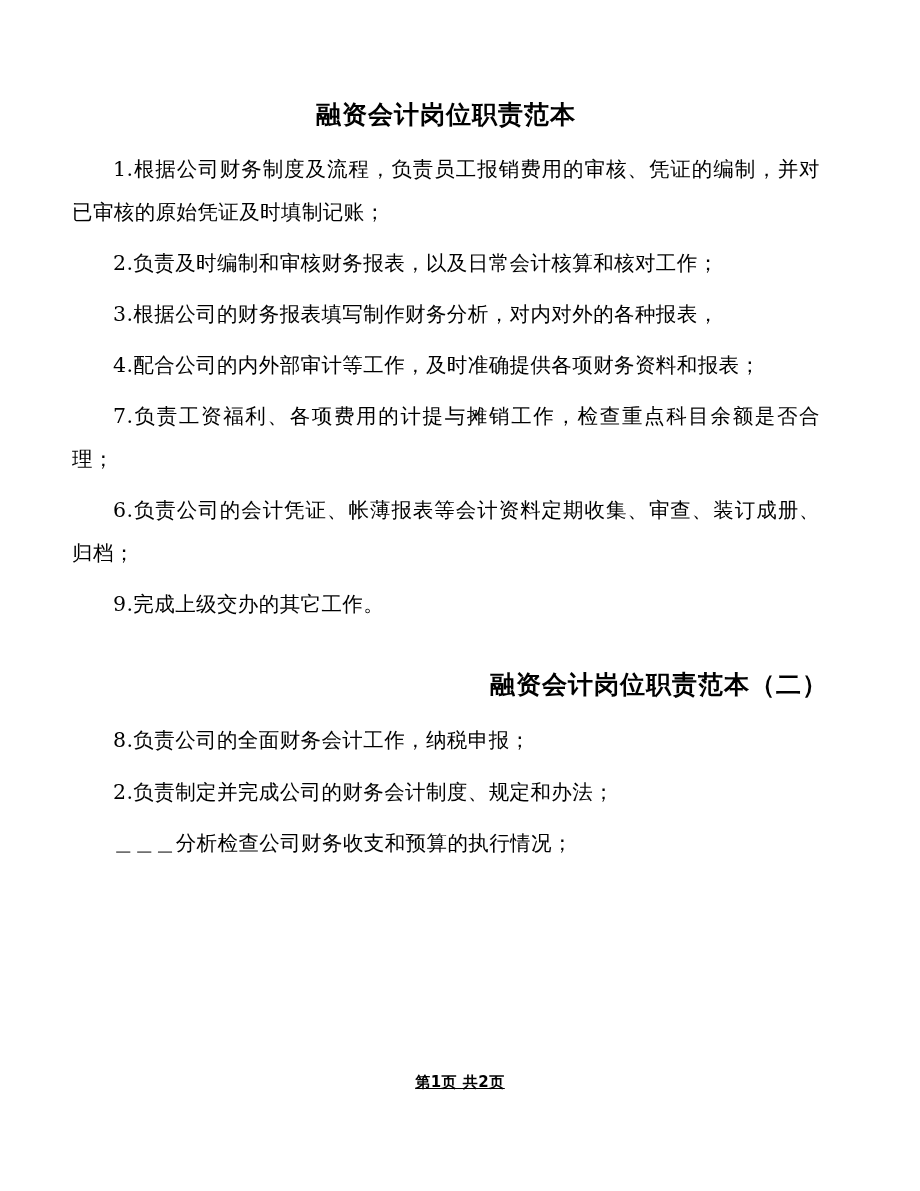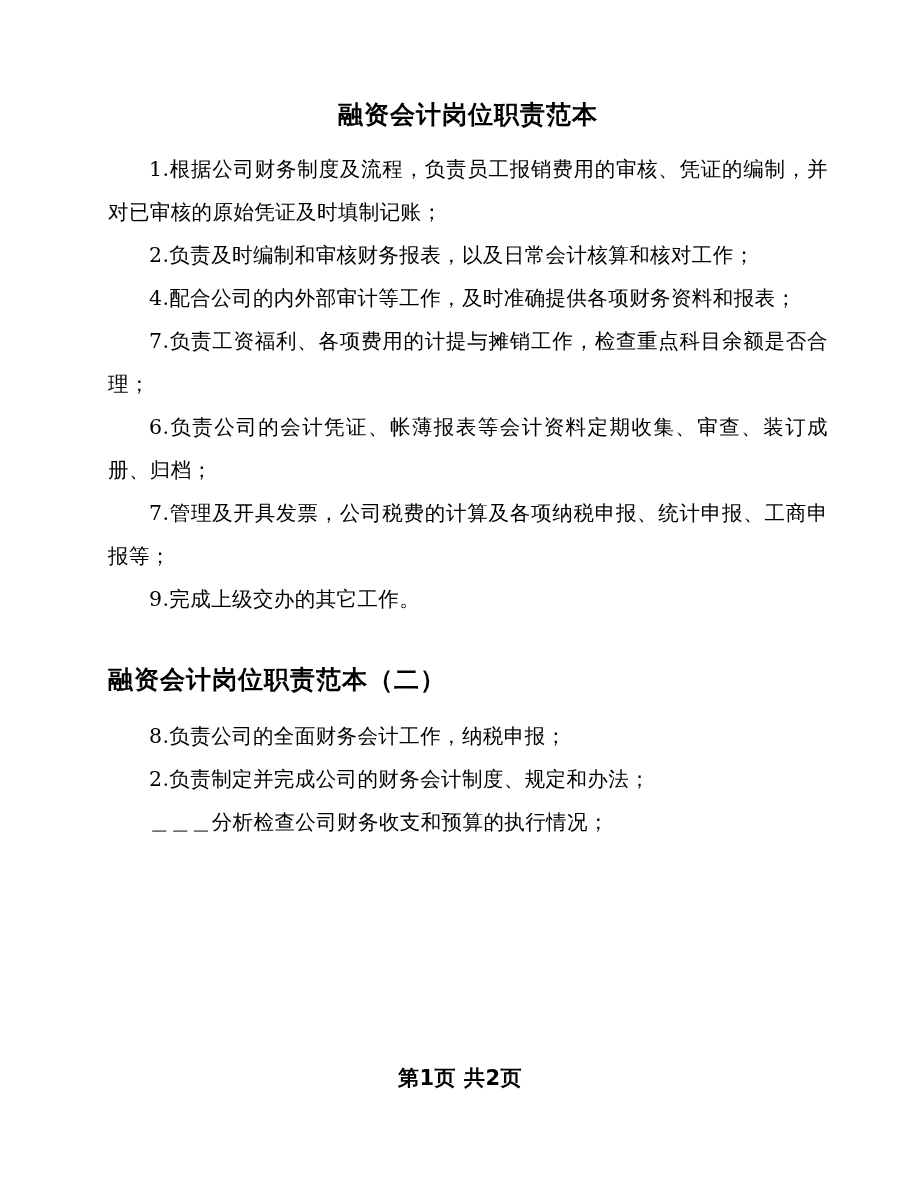--- a/index.html
+++ b/index.html
@@ -12,74 +12,75 @@
     height: 1191px;
     font-family: "DejaVu Serif", "Liberation Serif", serif;
     color: #000000;
     position: relative;
     overflow: hidden;
   }
   .page {
     width: 920px;
     height: 1136px;
     box-sizing: border-box;
-    padding: 96px 92px 0 108px;
+    padding: 96px 92px 0 64px;
     position: relative;
   }
   .doc-title {
     text-align: center;
     font-size: 25px;
     font-weight: bold;
     letter-spacing: 1px;
     margin: 0 0 14px 0;
     line-height: 1.5;
     font-family: "DejaVu Sans", "Liberation Sans", sans-serif;
   }
   .section-title {
-    text-align: left;
+    text-align: right;
     font-size: 25px;
     font-weight: bold;
     letter-spacing: 1px;
     margin: 40px 0 16px 0;
     line-height: 1.5;
     font-family: "DejaVu Sans", "Liberation Sans", sans-serif;
   }
   .para {
     font-size: 20.5px;
     line-height: 2.1;
     text-indent: 2em;
-    margin: 0;
+    margin: 8px;
     text-align: justify;
     letter-spacing: 0.4px;
   }
   .footer {
     position: absolute;
     left: 0;
     right: 0;
     bottom: 44px;
     text-align: center;
-    font-size: 21px;
+    font-size: 15px;
     font-family: "DejaVu Sans", "Liberation Sans", sans-serif;
     font-weight: bold;
     letter-spacing: 0.5px;
+    text-decoration: underline;
   }
 </style>
 </head>
 <body>
 
 <div class="page">
 
   <h1 class="doc-title">融资会计岗位职责范本</h1>
 
   <p class="para">1.根据公司财务制度及流程，负责员工报销费用的审核、凭证的编制，并对已审核的原始凭证及时填制记账；</p>
   <p class="para">2.负责及时编制和审核财务报表，以及日常会计核算和核对工作；</p>
+  <p class="para">3.根据公司的财务报表填写制作财务分析，对内对外的各种报表，</p>
   <p class="para">4.配合公司的内外部审计等工作，及时准确提供各项财务资料和报表；</p>
   <p class="para">7.负责工资福利、各项费用的计提与摊销工作，检查重点科目余额是否合理；</p>
   <p class="para">6.负责公司的会计凭证、帐薄报表等会计资料定期收集、审查、装订成册、归档；</p>
-  <p class="para">7.管理及开具发票，公司税费的计算及各项纳税申报、统计申报、工商申报等；</p>
   <p class="para">9.完成上级交办的其它工作。</p>
 
   <h2 class="section-title">融资会计岗位职责范本（二）</h2>
 
   <p class="para">8.负责公司的全面财务会计工作，纳税申报；</p>
   <p class="para">2.负责制定并完成公司的财务会计制度、规定和办法；</p>
   <p class="para">＿＿＿分析检查公司财务收支和预算的执行情况；</p>
 
   <div class="footer">第1页 共2页</div>
 </div>

